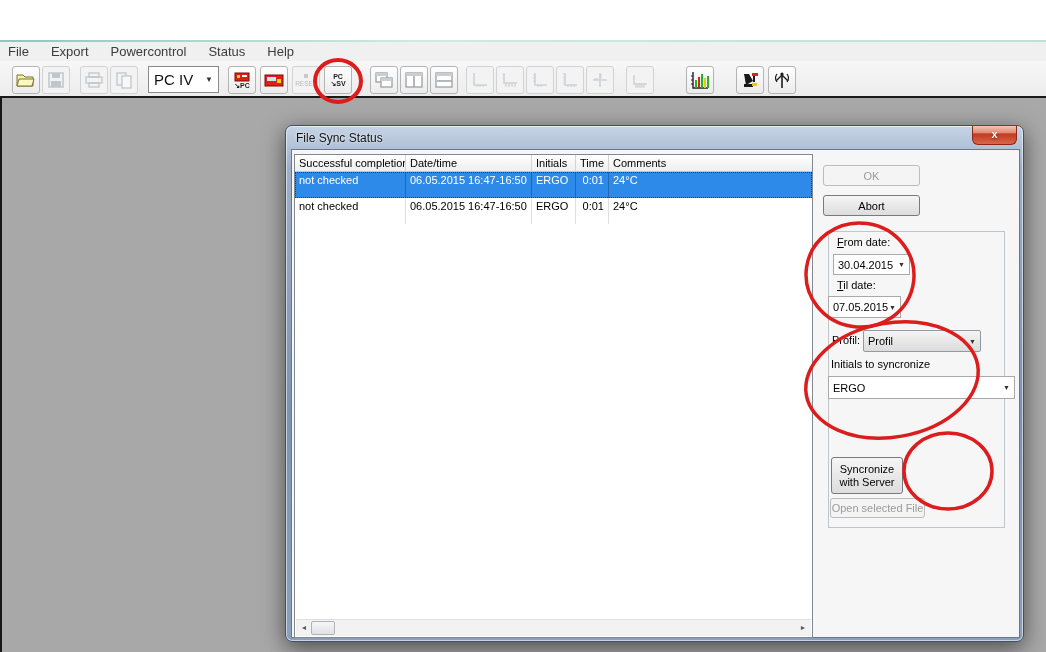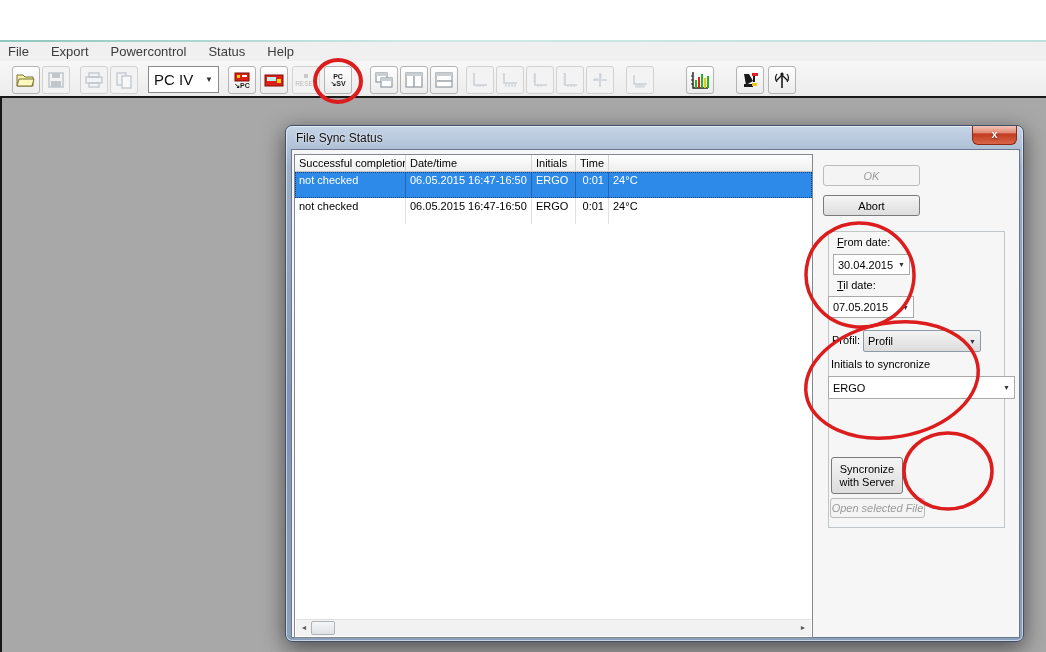--- a/index.html
+++ b/index.html
@@ -71,21 +71,21 @@
     color:#5a5a5a; text-align:center; line-height:16px; cursor:pointer; }
   .hs-left { left:0; } .hs-right { right:0; }
   .hs-thumb { position:absolute; left:15px; top:1px; width:24px; height:14px;
     background:linear-gradient(#f4f5f6,#dfe2e5); border:1px solid #b0b4b8; border-radius:2px; cursor:pointer; }
 
   
   .btn { position:absolute; font-size:11px; text-align:center; border-radius:3px;
     border:1px solid #7a7a7a; color:#000; cursor:pointer;
     background:linear-gradient(#f5f5f5,#dddddd); display:flex; flex-direction:column;
     align-items:center; justify-content:center; }
-  .btn.dis { border-color:#bcbcbc; background:#f4f4f4; color:#9a9a9a; cursor:default;font-style:italic; }
+  .btn.dis { border-color:#bcbcbc; background:#f4f4f4; color:#9a9a9a; cursor:default; }
   .b-ok { left:531px; top:15px; width:97px; height:21px; }
   .b-abort { left:531px; top:45px; width:97px; height:21px; }
   .groupbox { position:absolute; left:536px; top:81px; width:177px; height:297px;
     border:1px solid #c0c5ca; }
   .f-label { position:absolute; font-size:11px; color:#000; }
   .u { text-decoration:underline; }
   .combo { position:absolute; background:#fff; border:1px solid #a9a9a9;
     font-size:11px; color:#000; display:flex; align-items:center; padding:0 4px; cursor:pointer; }
   .combo .arrow { margin-left:auto; font-size:7px; color:#333; }
   .combo.aero { background:linear-gradient(#f4f4f4,#dcdcdc); border-color:#8e9aa5; border-radius:2px; }
@@ -271,20 +271,21 @@
     </div>
 
     <div class="dlg-client">
 
       <div class="list">
         <div class="lh-row">
           <div class="lh-cell c0">Successful completion.</div>
           <div class="lh-cell c1">Date/time</div>
           <div class="lh-cell c2">Initials</div>
           <div class="lh-cell c3">Time</div>
+          <div class="lh-cell c4">Comments</div>
         </div>
         <div class="l-row sel">
           <div class="l-cell c0">not checked</div>
           <div class="l-cell c1">06.05.2015 16:47-16:50</div>
           <div class="l-cell c2">ERGO</div>
           <div class="l-cell c3">0:01</div>
           <div class="l-cell c4">24°C</div>
         </div>
         <div class="l-row">
           <div class="l-cell c0">not checked</div>
@@ -310,21 +311,21 @@
 
       <div class="groupbox"></div>
 
       <span class="f-label" style="left:545px; top:86px;"><span class="u">F</span><span>rom date:</span></span>
       <div class="combo" style="left:541px; top:104px; width:77px; height:21px;">
         <span>30.04.2015</span>
         <span class="arrow">▼</span>
       </div>
 
       <span class="f-label" style="left:545px; top:129px;"><span class="u">T</span><span>il date:</span></span>
-      <div class="combo" style="left:536px; top:146px; width:86px; height:22px;">
+      <div class="combo" style="left:536px; top:146px; width:73px; height:22px;">
         <span>07.05.2015</span>
         <span class="arrow">▼</span>
       </div>
 
       <span class="f-label" style="left:540px; top:184px;">Profil:</span>
       <div class="combo aero" style="left:571px; top:180px; width:118px; height:22px;">
         <span>Profil</span>
         <span class="arrow">▼</span>
       </div>
 

